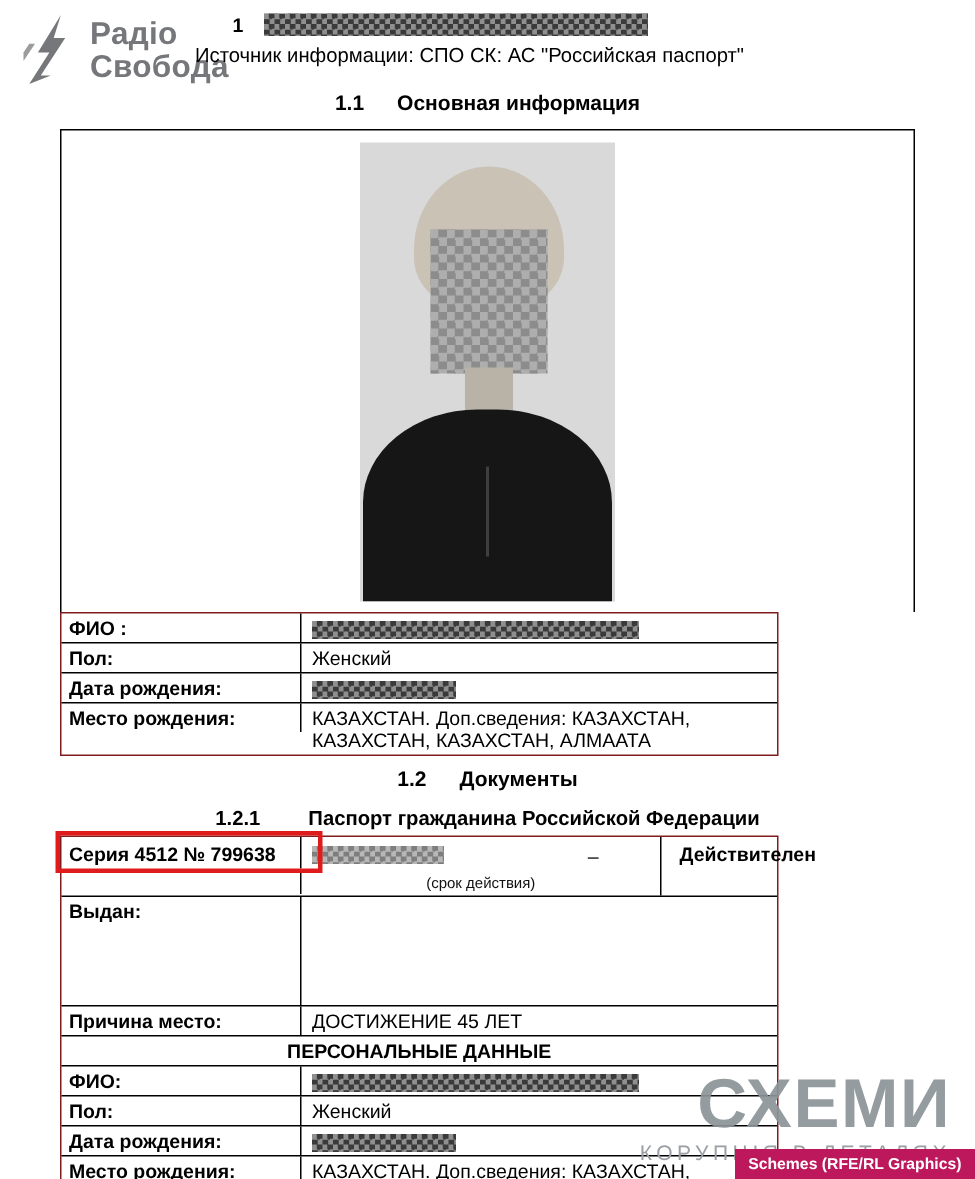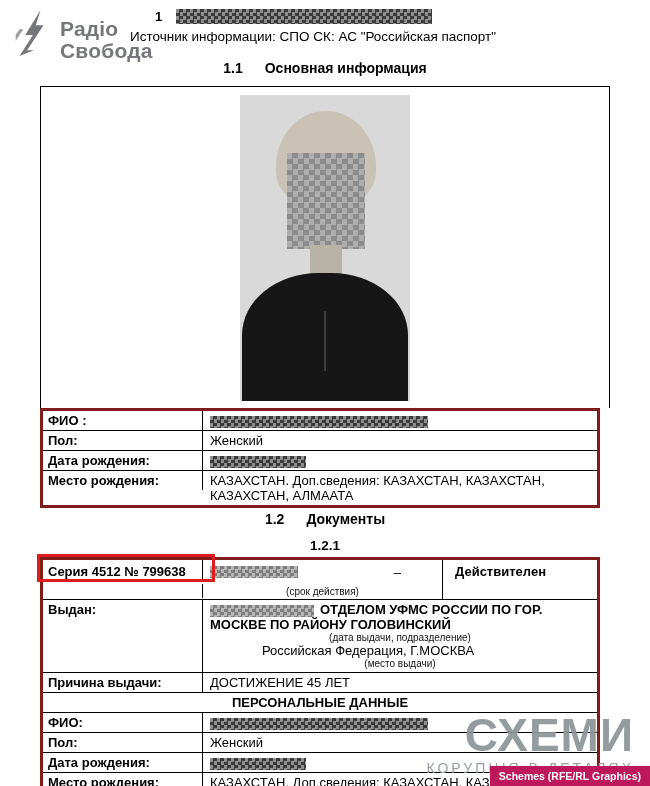--- a/index.html
+++ b/index.html
@@ -7,21 +7,21 @@
   body {
     font-family: "Liberation Sans", sans-serif;
     background: #ffffff;
     color: #000;
     position: relative;
     overflow: hidden;
   }
   .page { position: absolute; inset: 0; }
 
   
-  .logo { position: absolute; left: 8px; top: 8px; display: flex; align-items: flex-end; }
+  .logo { position: absolute; left: 8px; top: 8px; display: flex; align-items: flex-start; }
   .logo svg { width: 46px; height: 50px; }
   .logo-text { margin-left: 6px; margin-top: 4px; color: #75777a; font-weight: bold; font-size: 21px; line-height: 1.06; letter-spacing: .2px; }
 
   
   .head-row { position: absolute; left: 155px; top: 9px; display: flex; align-items: center; }
   .head-num { font-weight: bold; font-size: 13px; margin-right: 14px; }
   .source-line { position: absolute; left: 130px; top: 29px; font-size: 13.5px; }
   .sec-title { position: absolute; left: 40px; width: 570px; display: flex; justify-content: center; gap: 22px; font-weight: bold; font-size: 14px; }
   .sec-1-1 { top: 60px; }
   .sec-1-2 { top: 511px; }
@@ -60,21 +60,21 @@
       repeating-conic-gradient(#8c8c8c 0% 25%, #aeaeae 0% 50%),
       repeating-conic-gradient(rgba(70,70,70,.35) 0% 25%, transparent 0% 50%);
     background-size: 11px 11px, 22px 22px;
     background-position: 0 0, 5px 4px;
   }
   .neck { position: absolute; top: 150px; left: 70px; width: 32px; height: 34px; background: #b9b2a6; }
   .torso { position: absolute; bottom: 0; left: 2px; right: 2px; height: 128px; background: #161616; border-radius: 46% 46% 0 0 / 62px 62px 0 0; }
   .zip { position: absolute; bottom: 30px; left: 50%; width: 2px; height: 60px; background: #3f3f3f; transform: translateX(-1px); }
 
   
-  .dtable { position: absolute; left: 40px; width: 560px; border: 3px solid #7f1d1d; background: #fff; font-size: 13px; }
+  .dtable { position: absolute; left: 40px; width: 479px; border: 1px solid #7f1d1d; background: #fff; font-size: 13px; }
   .t1 { top: 408px; }
   .t2 { top: 557px; }
   .row { display: flex; align-items: flex-start; }
   .dtable .row + .row { border-top: 1px solid #000; }
   .dtable .row.no-top { border-top: none; }
   .cl { width: 160px; flex: 0 0 160px; border-right: 1px solid #000; padding: 2px 5px; font-weight: bold; min-height: 18px; }
   .cv { flex: 1; padding: 2px 7px; min-height: 18px; }
   .cmid { width: 240px; flex: 0 0 240px; border-right: 1px solid #000; padding: 2px 7px; display: flex; align-items: center; min-height: 18px; }
   .cright { flex: 1; padding: 2px 12px; font-weight: bold; }
   .caption { font-size: 10px; text-align: center; color: #111; }
@@ -152,47 +152,42 @@
     </div>
   </div>
 
   <div class="sec-title sec-1-2">
     <span>1.2</span>
     <span>Документы</span>
   </div>
 
   <div class="sec-title sec-1-2-1">
     <span>1.2.1</span>
+    <span>Паспорт гражданина Российской Федерации</span>
   </div>
 
   <div class="dtable t2">
     <div class="row">
       <div class="cl" style="padding-top:4px;">Серия 4512 № 799638</div>
       <div class="cmid" style="min-height:24px;">
         <span class="pix-light" style="width:88px;height:12px;"></span>
         <span class="dash">–</span>
       </div>
       <div class="cright" style="padding-top:4px;">Действителен</div>
     </div>
     <div class="row no-top">
       <div class="cl" style="min-height:14px;"></div>
       <div class="cmid caption" style="min-height:14px;justify-content:center;">(срок действия)</div>
       <div class="cright"></div>
     </div>
     <div class="row">
       <div class="cl" style="min-height:72px;">Выдан:</div>
-      <div class="cv">
-        <div><span class="pix-light" style="width:104px;height:12px;margin-right:6px;"></span><span class="bold">ОТДЕЛОМ УФМС РОССИИ ПО ГОР. МОСКВЕ ПО РАЙОНУ ГОЛОВИНСКИЙ</span></div>
-        <div class="caption">(дата выдачи, подразделение)</div>
-        <div class="issue-place">Российская Федерация, Г.МОСКВА</div>
-        <div class="caption">(место выдачи)</div>
-      </div>
-    </div>
-    <div class="row">
-      <div class="cl">Причина выдачи:</div>
+    </div>
+    <div class="row">
+      <div class="cl">Причина место:</div>
       <div class="cv">ДОСТИЖЕНИЕ 45 ЛЕТ</div>
     </div>
     <div class="row center-row">
       <div>ПЕРСОНАЛЬНЫЕ ДАННЫЕ</div>
     </div>
     <div class="row">
       <div class="cl">ФИО:</div>
       <div class="cv"><span class="pix" style="width:218px;height:12px;"></span></div>
     </div>
     <div class="row">

